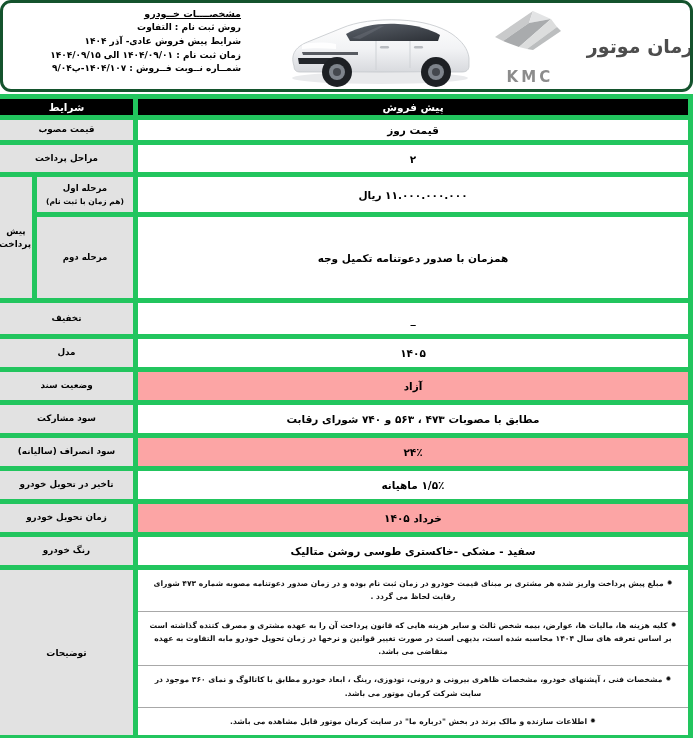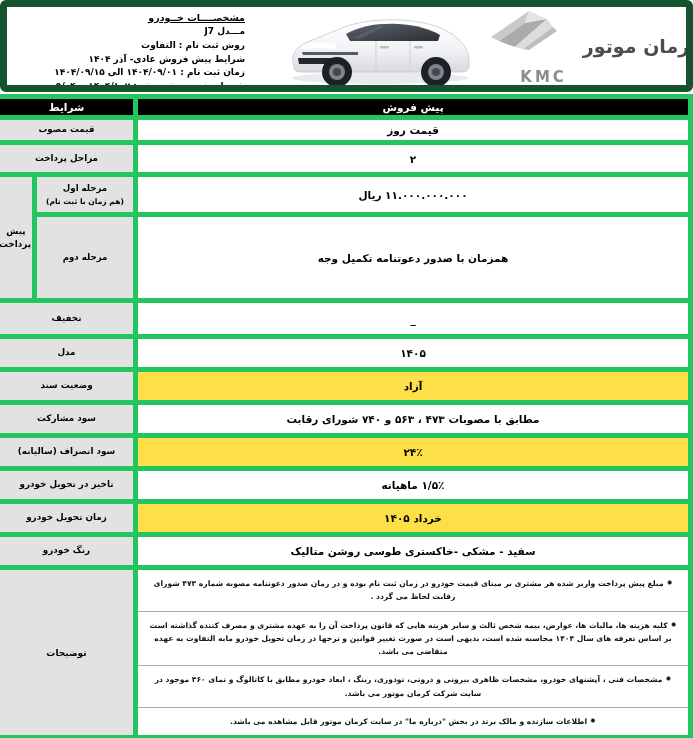--- a/index.html
+++ b/index.html
@@ -13,22 +13,22 @@
     color: #000;
     overflow: hidden;
     direction: rtl;
   }
 
   
   .header-card {
     position: relative;
     width: 693px;
     height: 92px;
-    border: 7px solid #14532d;
-    border-radius: 6px;
+    border: 3px solid #14532d;
+    border-radius: 11px;
     background: #fff;
     display: flex;
     flex-direction: row-reverse;
     align-items: stretch;
     overflow: hidden;
     margin-left: 35px;
   }
   .header-specs {
     width: 248px;
     padding: 5px 10px 4px 6px;
@@ -77,21 +77,21 @@
     white-space: nowrap;
   }
   .logo-divider {
     width: 1px;
     height: 52px;
     background: #cfcfcf;
   }
   .logo-mark {
     display: flex;
     flex-direction: column;
-    align-items: flex-start;
+    align-items: center;
     gap: 15px;
   }
   .logo-word {
     font-size: 15px;
     font-weight: bold;
     color: #8c8c8c;
     letter-spacing: 3px;
     font-family: "DejaVu Sans", sans-serif;
   }
 
@@ -138,21 +138,21 @@
     width: 101px;
     padding: 3px 2px;
     line-height: 1.5;
   }
   .val {
     font-size: 10.5px;
     font-weight: bold;
     background: #fff;
     padding: 4px 6px;
   }
-  .val.alt { background: #fde047; border-radius: 8px; }
+  .val.alt { background: #fca5a5; border-radius: 8px; }
 
   .sub-small {
     font-size: 7.6px;
     font-weight: bold;
     display: block;
     margin-top: 1px;
   }
 
   
   .notes-label {
@@ -179,21 +179,20 @@
     font-size: 7px;
   }
 </style>
 </head>
 <body>
 
 <div class="header-card">
 
   <div class="header-specs">
     <div class="spec-title">مشخصــــات خــودرو</div>
-    <div class="spec-line">مـــدل  J7</div>
     <div class="spec-line">روش ثبت نام : التفاوت</div>
     <div class="spec-line">شرایط  پیش فروش عادی- آذر ۱۴۰۴</div>
     <div class="spec-line">زمان ثبت نام : ۱۴۰۴/۰۹/۰۱ الی ۱۴۰۴/۰۹/۱۵</div>
     <div class="spec-line">شمــاره نــوبت فــروش : ۱۴۰۴/۱۰۷-پ۹/۰۴</div>
   </div>
 
   <div class="header-car">
     <svg class="car-svg" width="200" height="80" viewBox="0 0 200 80">
       <defs>
         <linearGradient id="bodyG" x1="0" y1="0" x2="0" y2="1">

